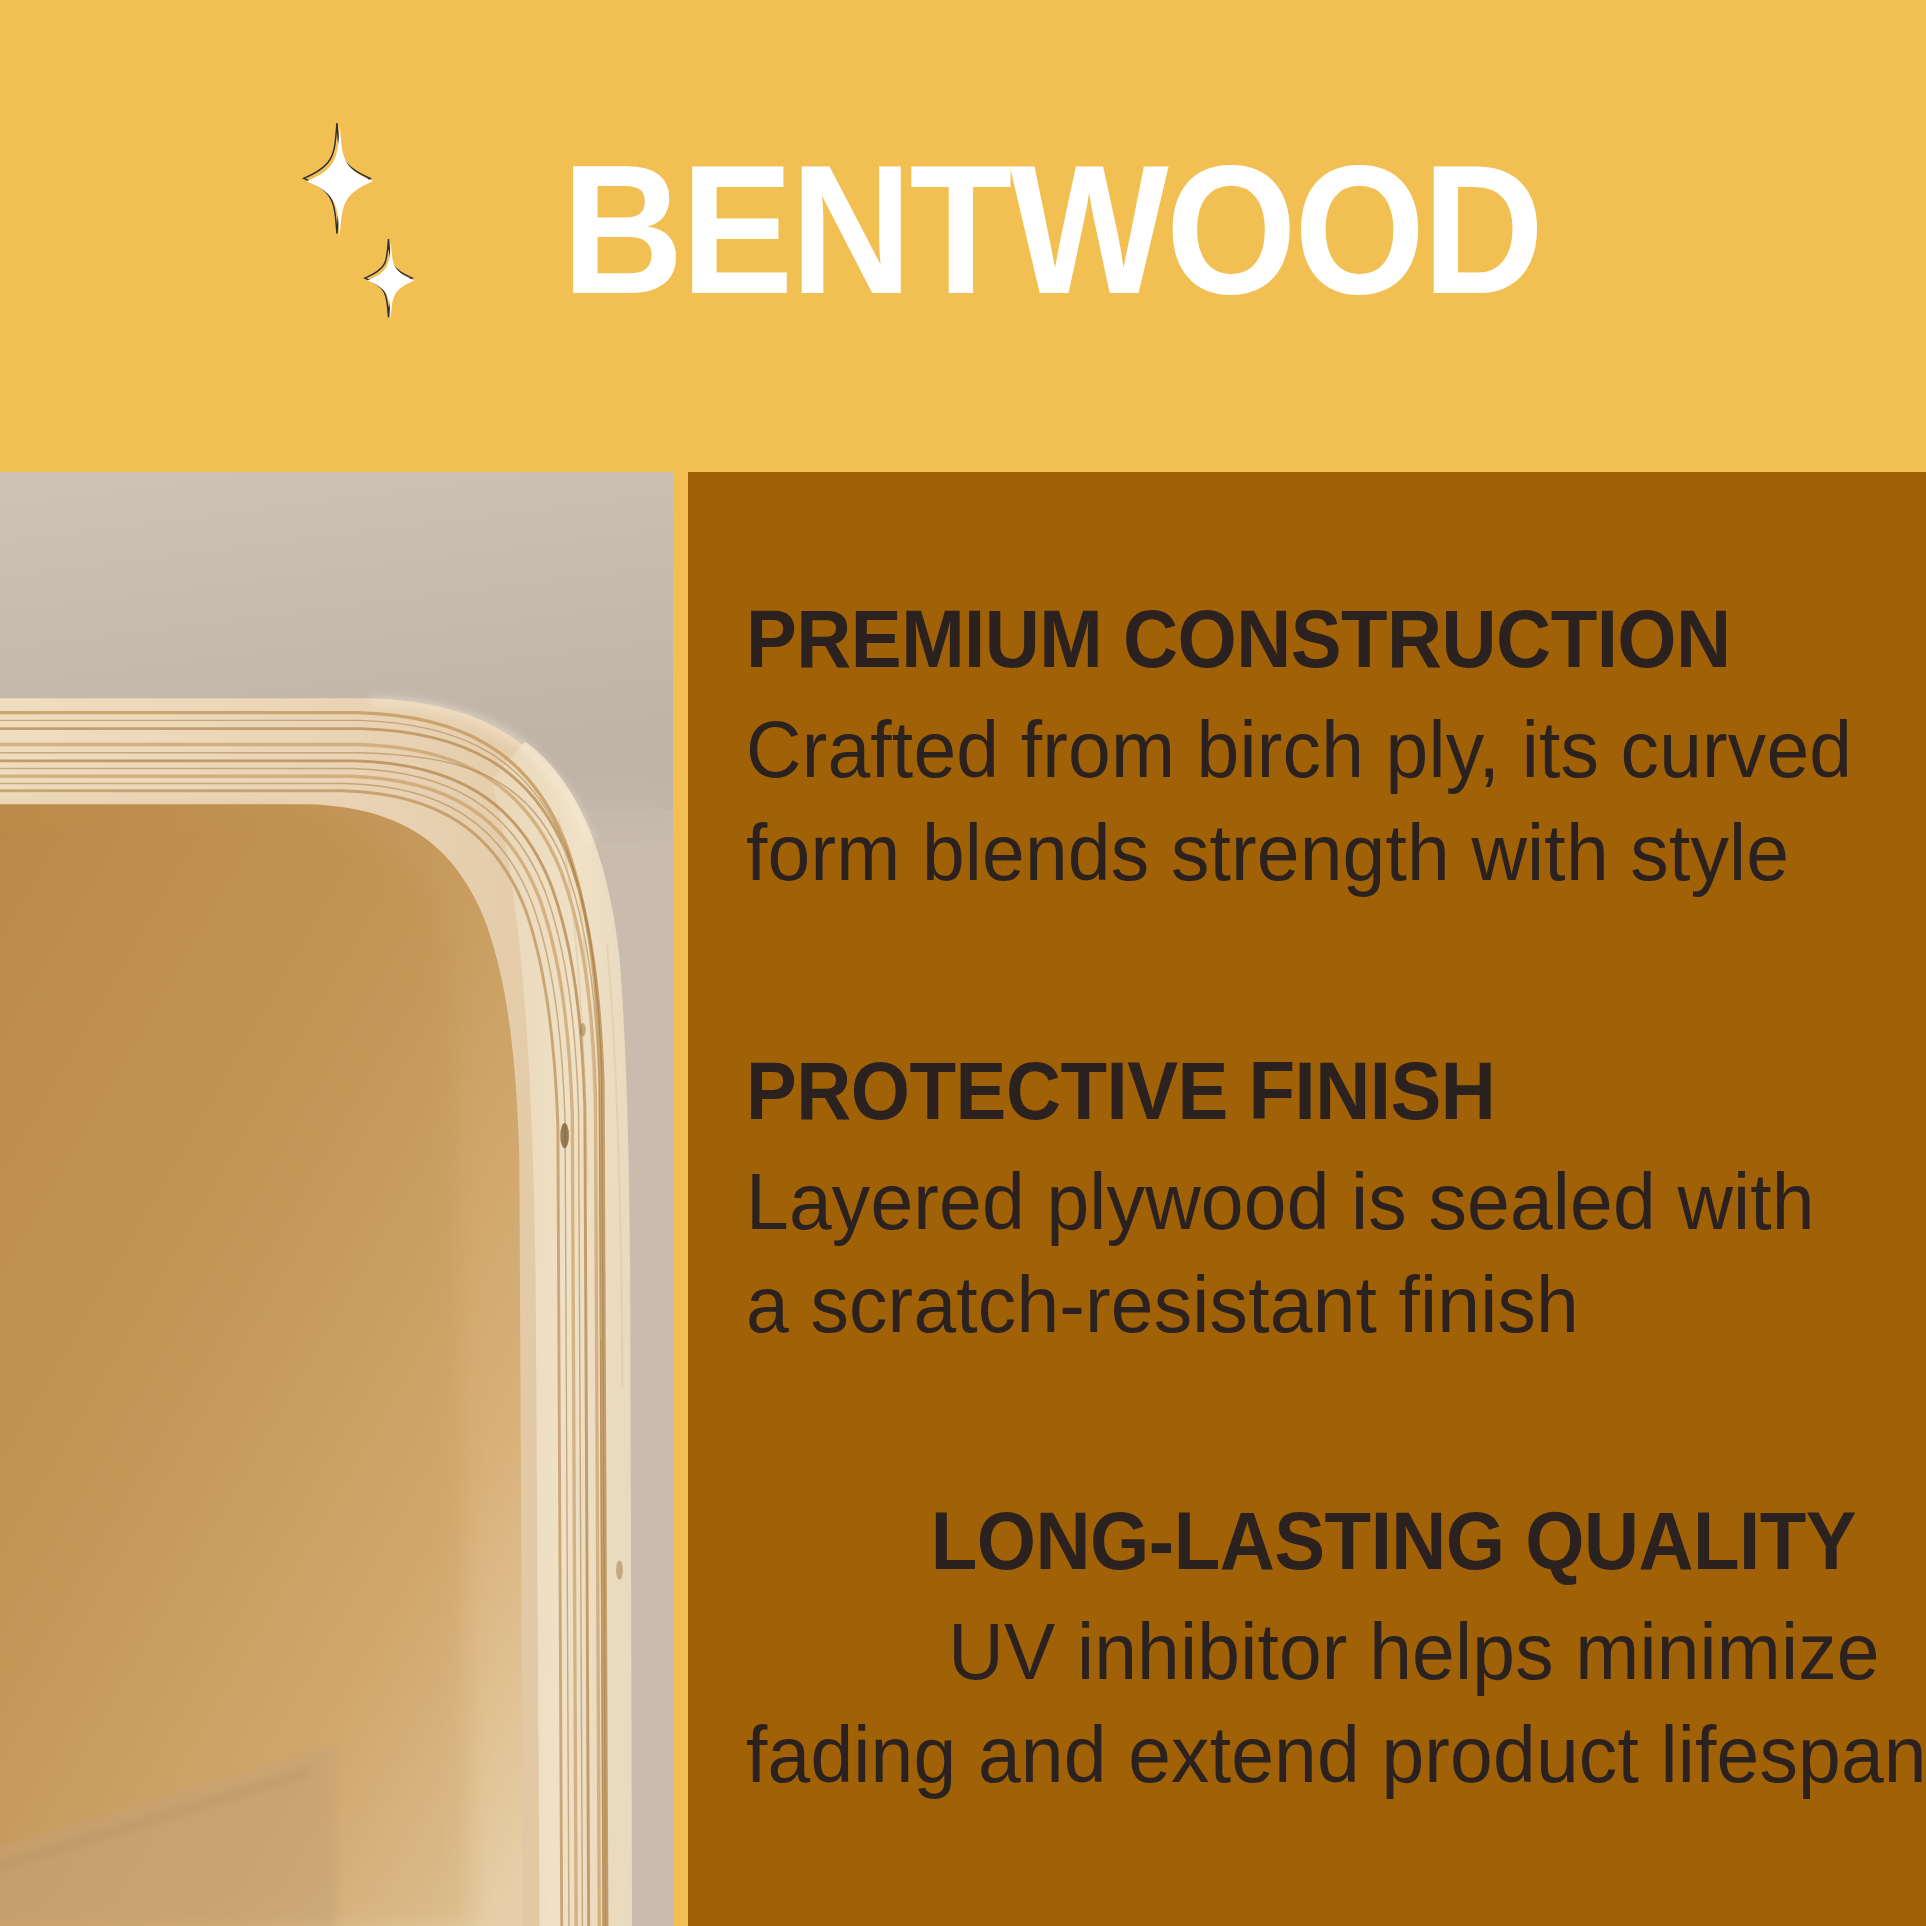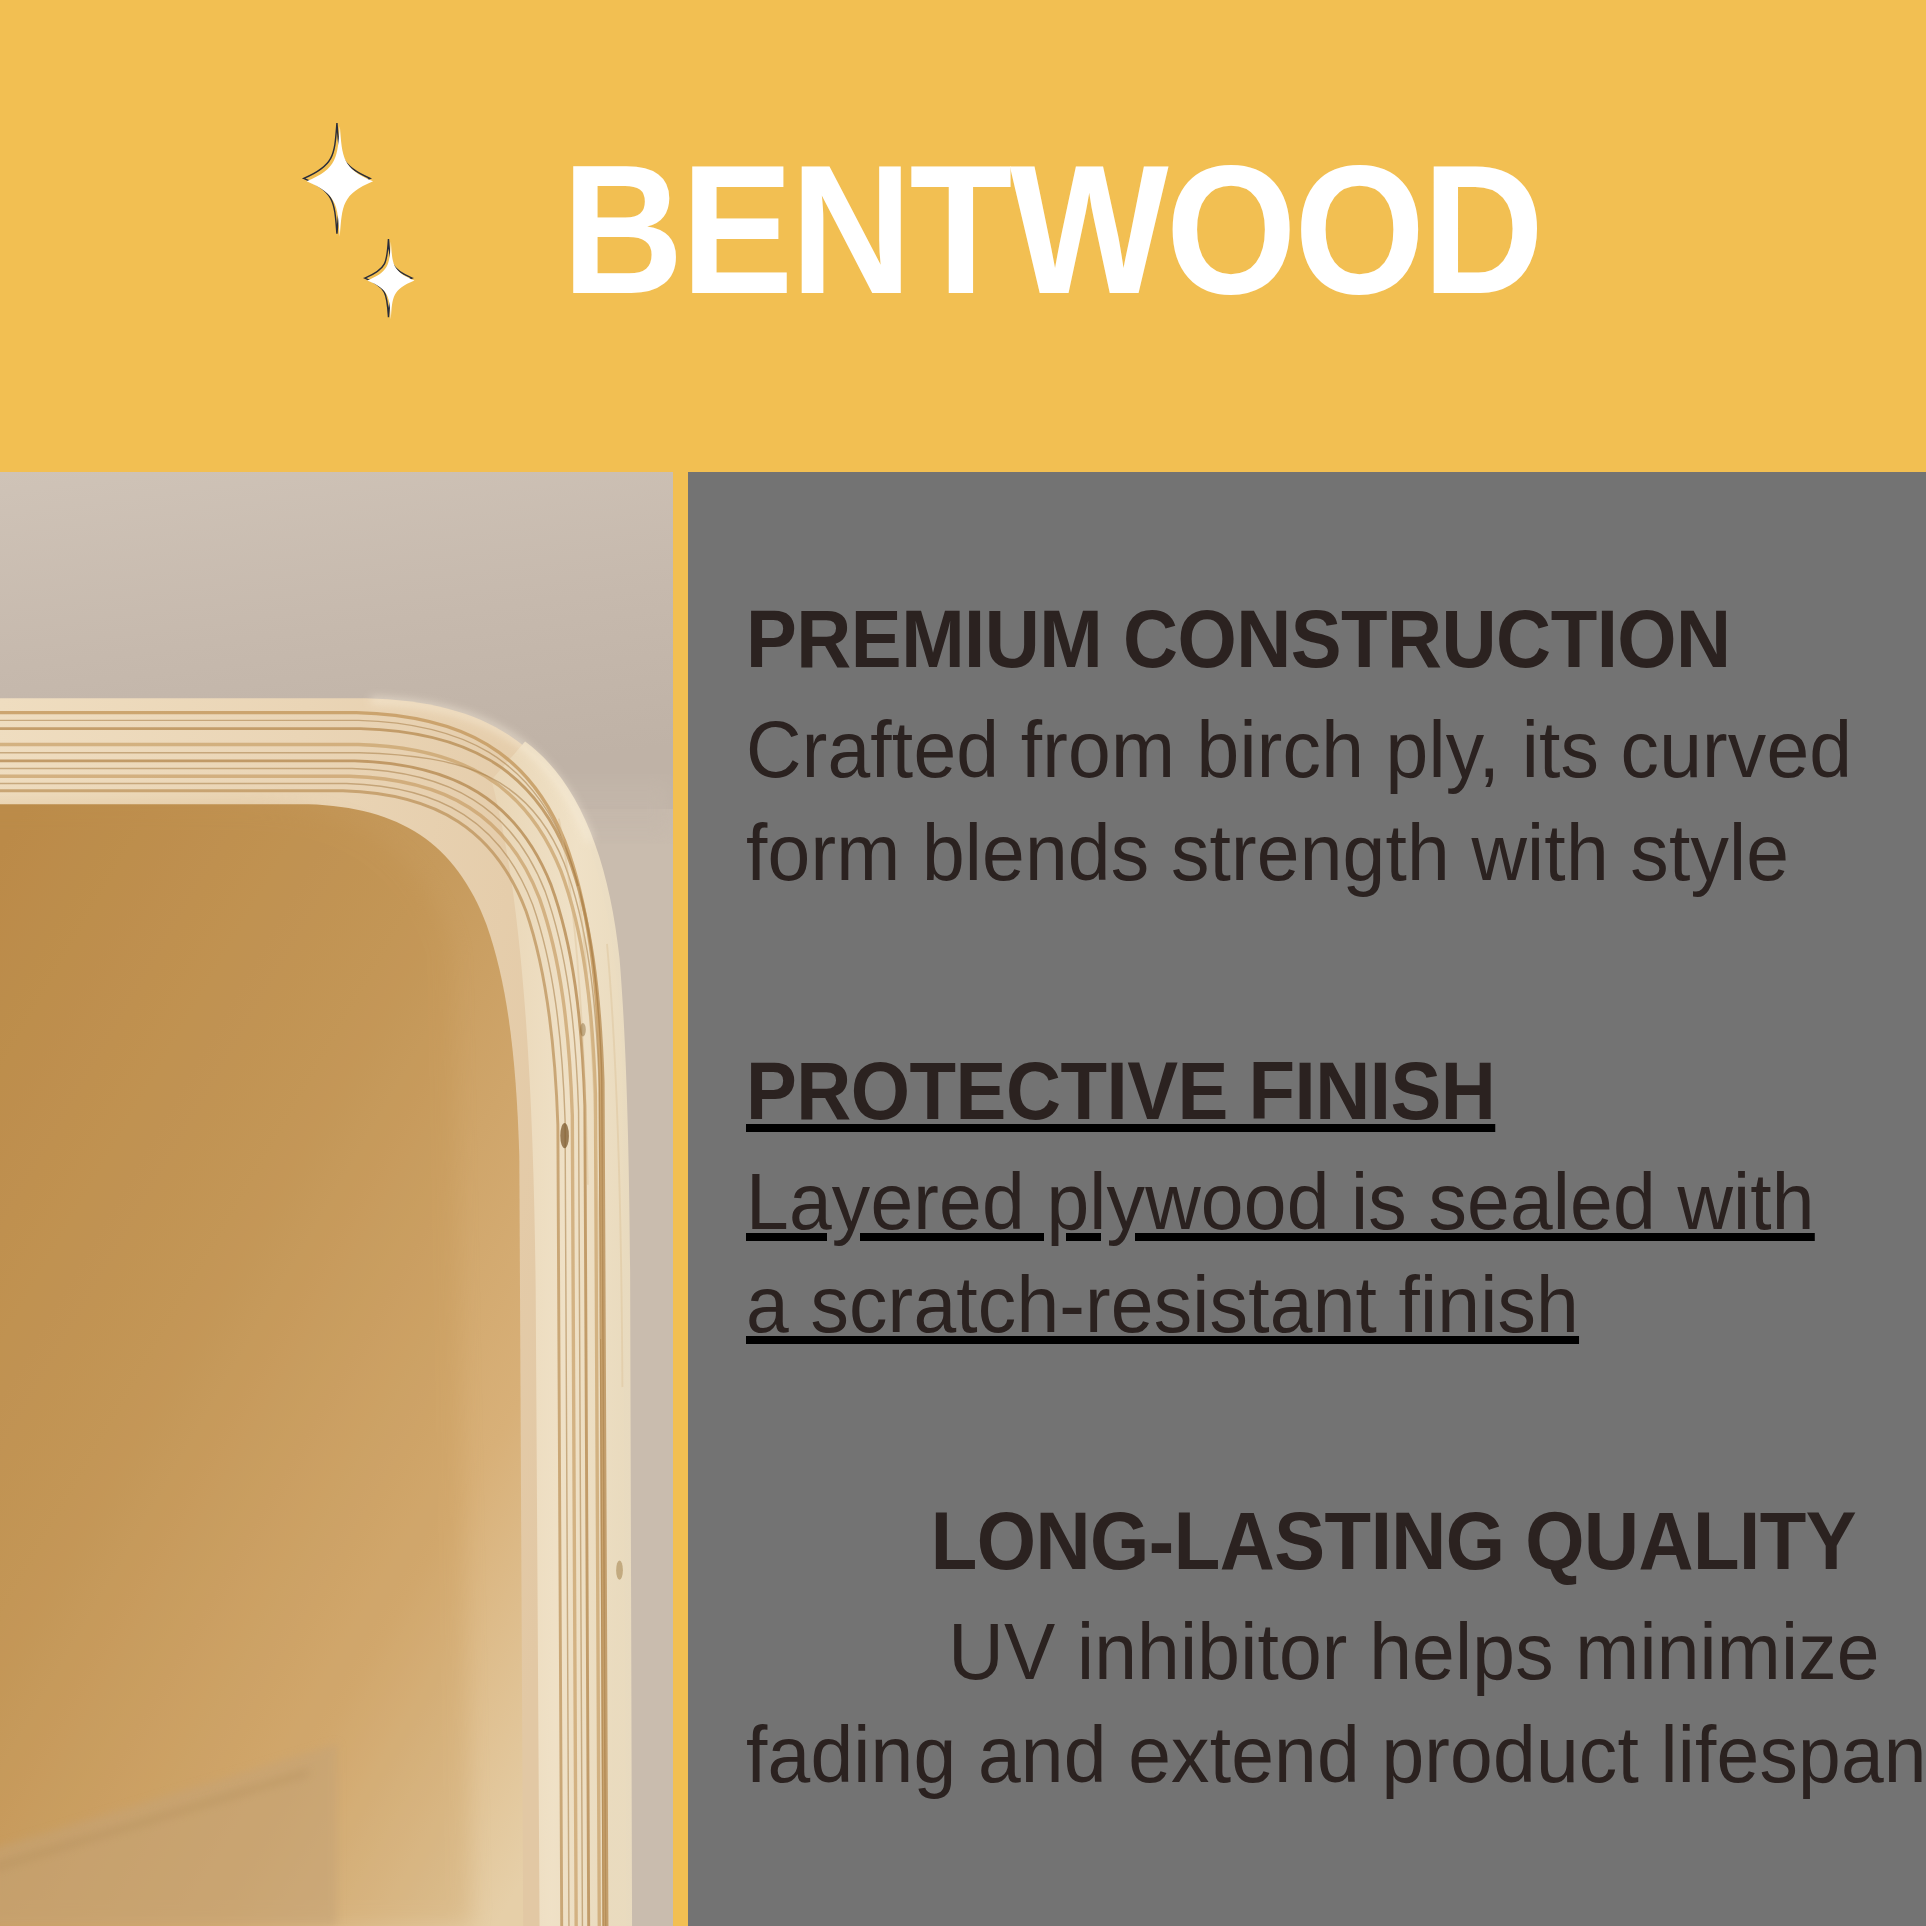--- a/index.html
+++ b/index.html
@@ -77,35 +77,35 @@
     background: #F2BF52;
   }
 
   
   .content-panel {
     position: absolute;
     left: 688px;
     top: 472px;
     width: 1238px;
     height: 1454px;
-    background: #737373;
+    background: #a16207;
     overflow: hidden;
   }
 
   .feature-list {
     position: absolute;
     left: 58px;
     top: 0;
     width: 1181px;
     height: 1454px;
   }
 
   .feature-block { position: absolute; left: 0; width: 1181px; }
   .feature-block.b0 { top: 126px; }
-  .feature-block.b1 { top: 578px; text-decoration: underline; }
+  .feature-block.b1 { top: 578px; }
   .feature-block.b2 { top: 1028px; text-align: right; }
 
   .feature-heading {
     color: #2B2220;
     font-family: "Liberation Sans Narrow", "Liberation Sans", sans-serif;
     font-size: 81px;
     line-height: 83px;
     font-weight: 700;
     letter-spacing: -0.5px;
     transform: scaleX(0.94);

